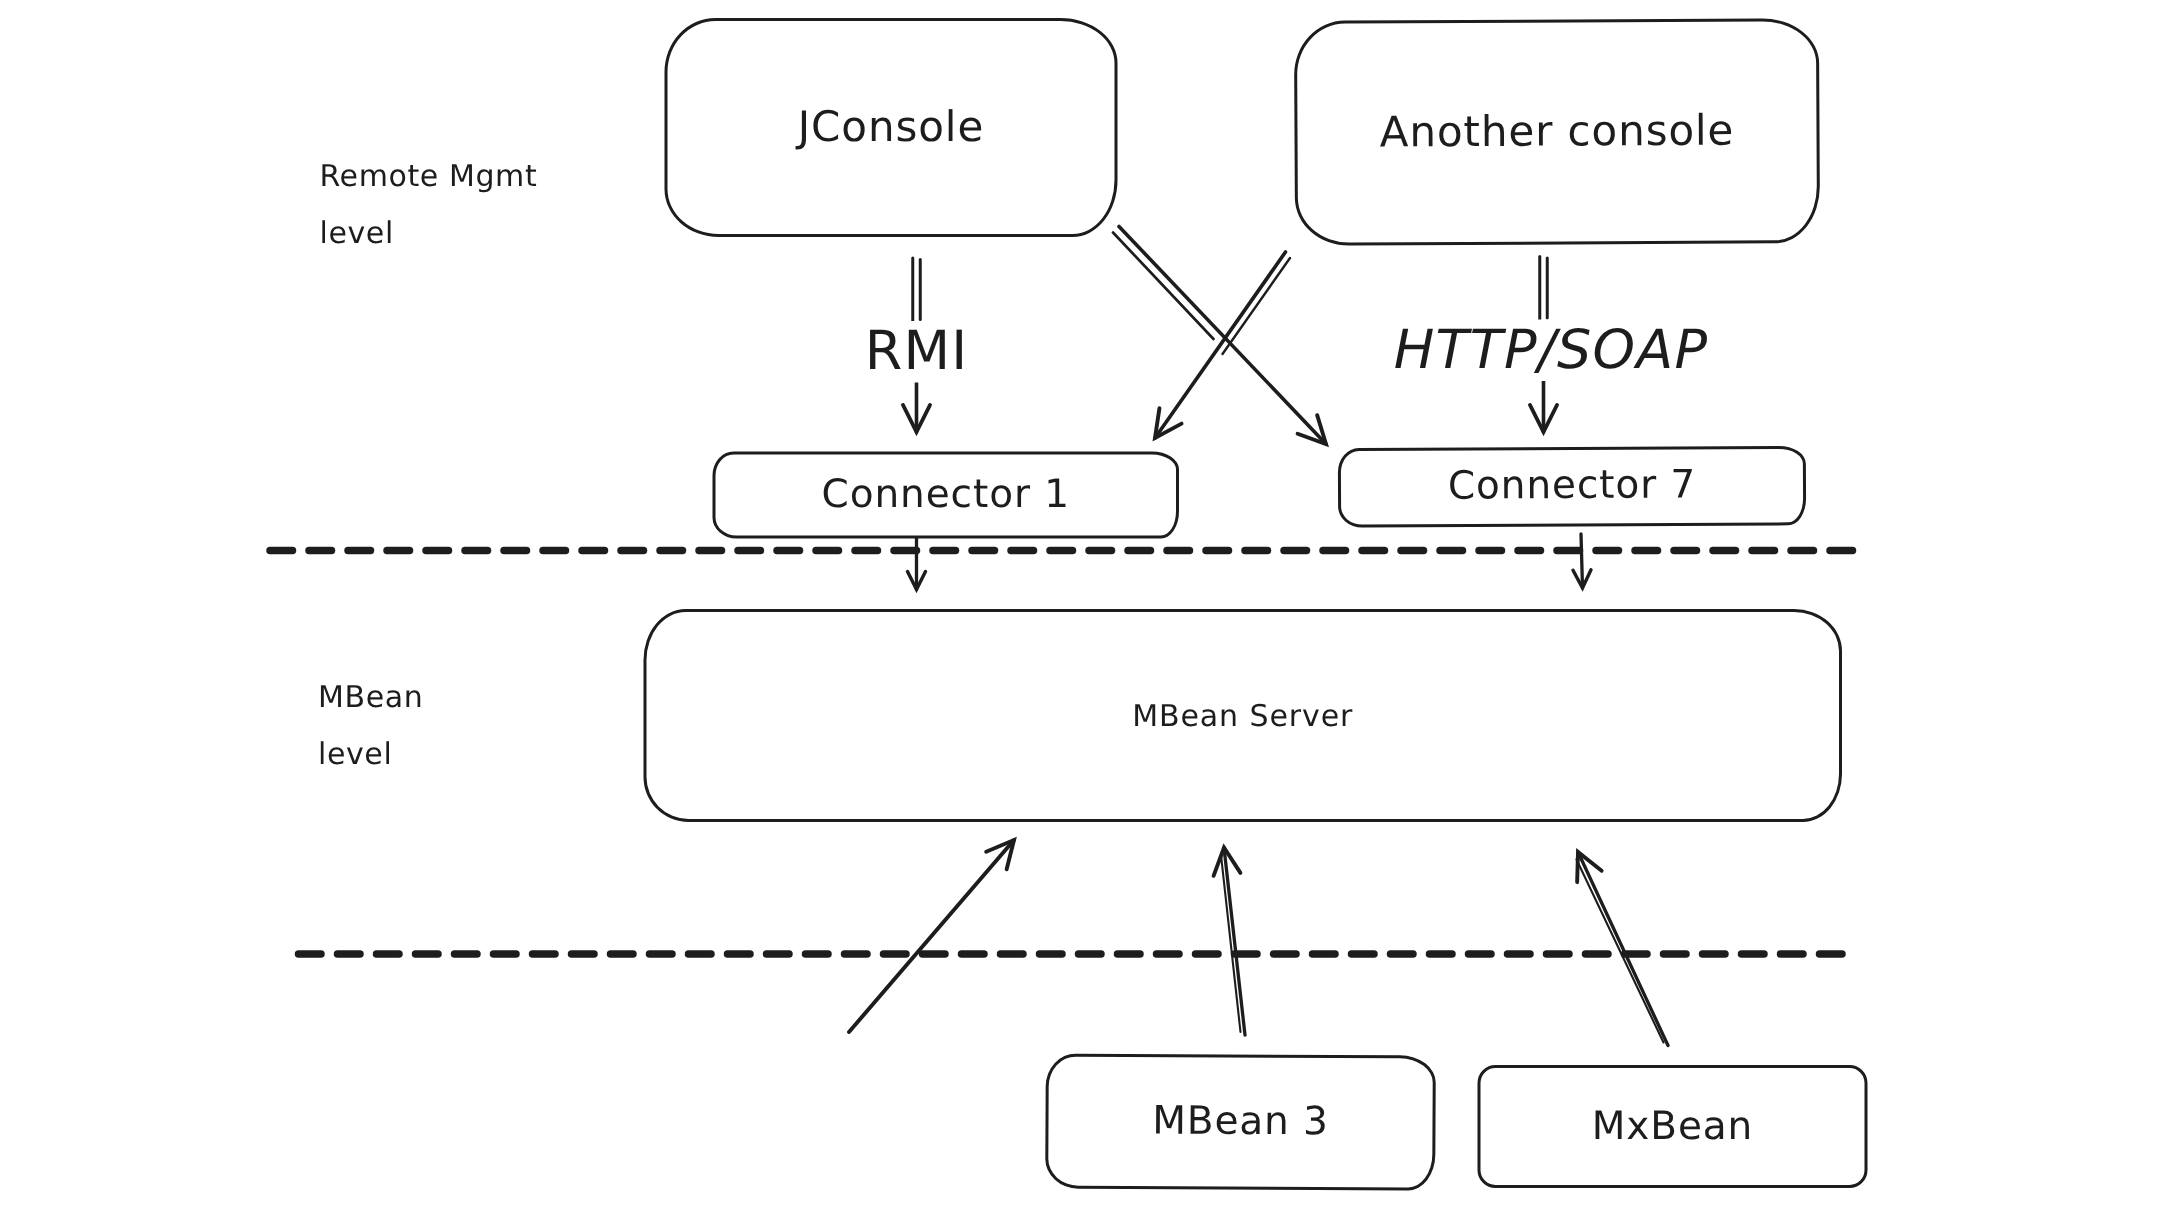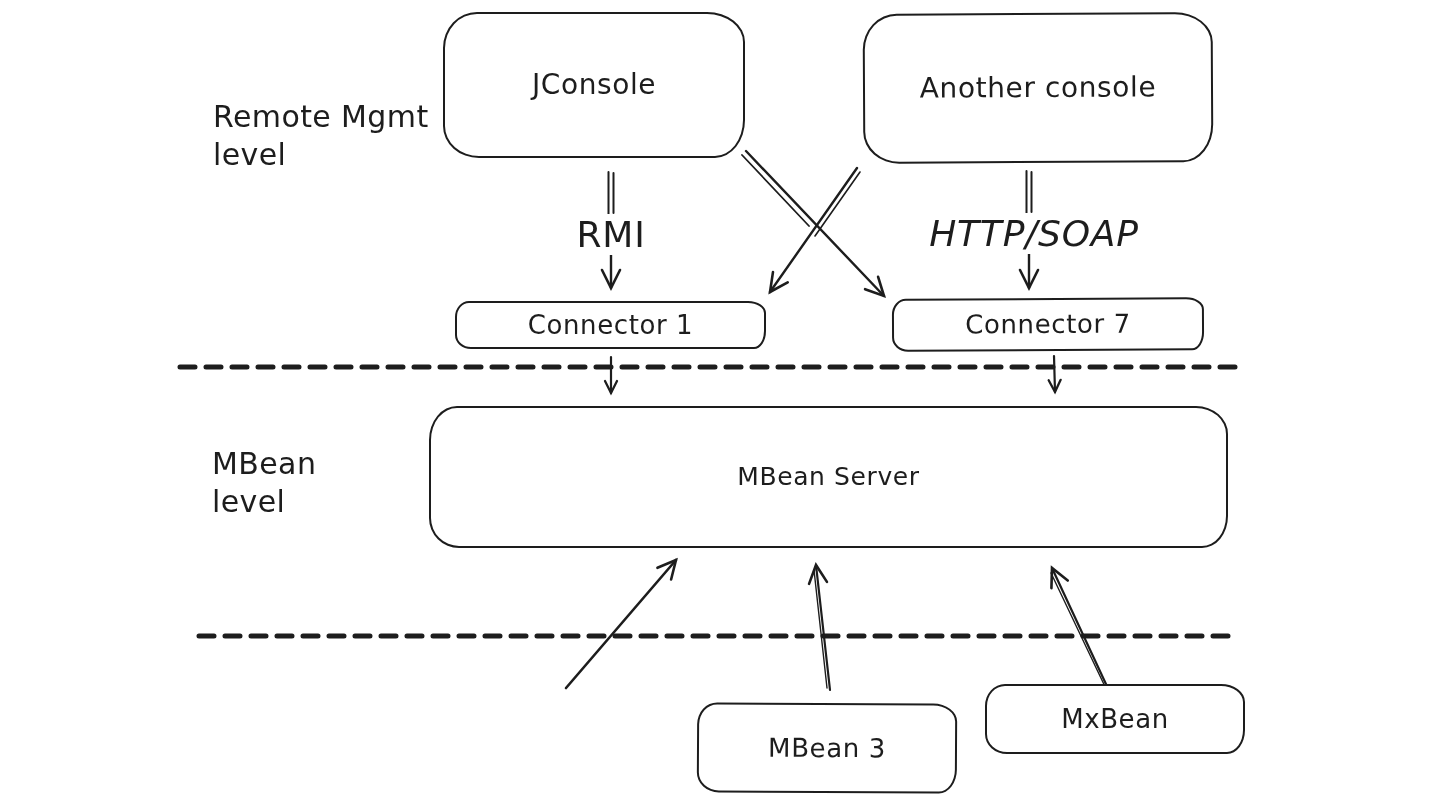--- a/index.html
+++ b/index.html
@@ -19,27 +19,27 @@
   .node {
     position: absolute; z-index: 2;
     background: var(--bg, #fff);
     border: 2.6px solid var(--stroke, #1d1d1d);
     display: flex; align-items: center; justify-content: center;
     letter-spacing: 0.6px;
     line-height: 1.1;
     white-space: nowrap;
   }
   .node-big   { border-radius: 34px 38px 30px 36px / 36px 30px 38px 32px; font-size: 28px; }
-  .node-wide  { border-radius: 28px 32px 26px 30px / 34px 28px 32px 30px; font-size: 25px; }
+  .node-wide  { border-radius: 28px 32px 26px 30px / 34px 28px 32px 30px; font-size: 20px; }
   .node-thin  { border-radius: 14px 18px 12px 16px / 16px 12px 18px 14px; font-size: 26px; }
   .node-probe { border-radius: 20px 24px 18px 22px / 22px 18px 24px 20px; font-size: 26px; }
 
   .lvl-label {
     position: absolute; z-index: 2;
-    font-size: 30px; line-height: 38px; letter-spacing: 0.4px;
+    font-size: 20px; line-height: 38px; letter-spacing: 0.4px;
     white-space: nowrap;
   }
   .edge-label {
     position: absolute; z-index: 2;
     transform: translateX(-50%);
     font-size: 36px; letter-spacing: 0.8px;
     background: var(--bg, #fff);
     padding: 0 4px;
     white-space: nowrap;
   }
@@ -117,31 +117,31 @@
   <div class="edge-label" style="left:611px; top:214px;">RMI</div>
   <div class="edge-label" style="left:1034px; top:213px;font-style:italic;">HTTP/SOAP</div>
 
   <div class="node node-big" style="left:443px; top:12px; width:302px; height:146px;align-items:center;">
     <span>JConsole</span>
   </div>
   <div class="node node-big r-03" style="left:863px; top:13px; width:350px; height:150px;">
     <span>Another console</span>
   </div>
 
-  <div class="node node-thin" style="left:455px; top:301px; width:311px; height:48px;">
+  <div class="node node-thin" style="left:475px; top:301px; width:311px; height:58px;">
     <span>Connector 1</span>
   </div>
   <div class="node node-thin r-03" style="left:892px; top:298px; width:312px; height:53px;">
     <span>Connector 7</span>
   </div>
 
   <div class="node node-wide" style="left:429px; top:406px; width:799px; height:142px;">
     <span>MBean Server</span>
   </div>
 
   <div class="node node-probe r03" style="left:697px; top:703px; width:260px; height:90px;">
     <span>MBean 3</span>
   </div>
-  <div class="node node-probe" style="left:985px; top:684px; width:260px; height:70px;">
+  <div class="node node-probe" style="left:985px; top:710px; width:260px; height:82px;border-radius:12px;">
     <span>MxBean</span>
   </div>
 
 </div>
 
 </body></html>

